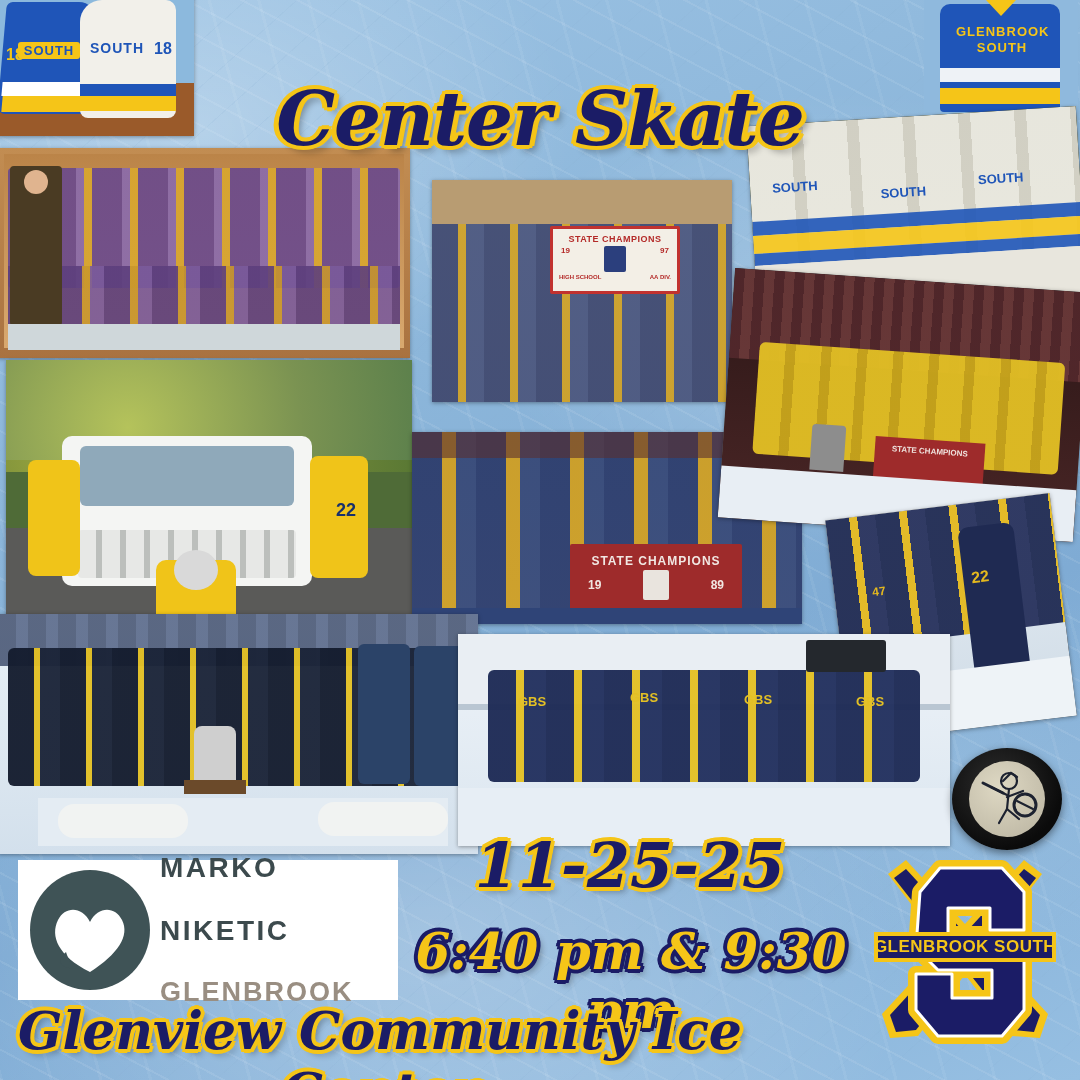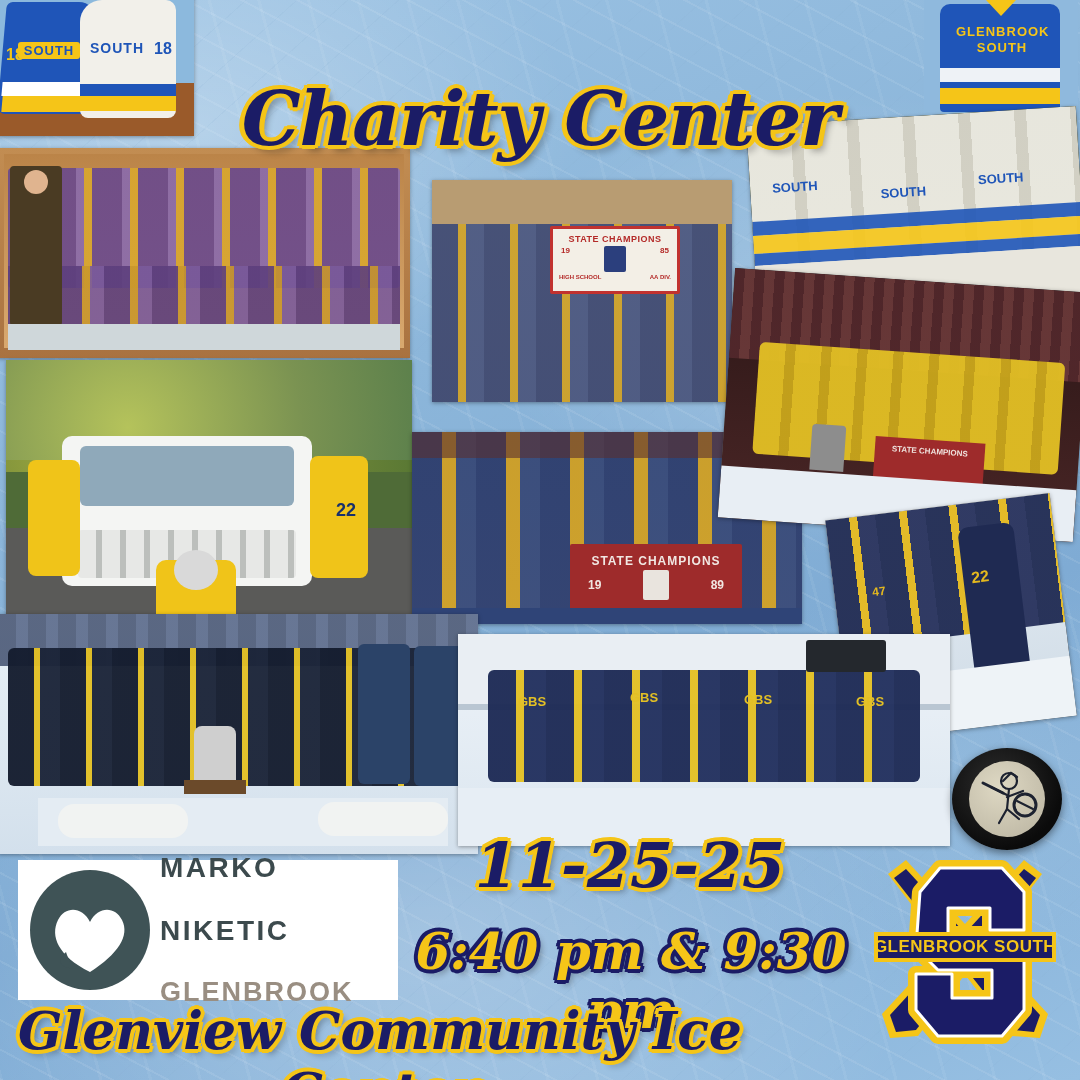--- a/index.html
+++ b/index.html
@@ -152,21 +152,21 @@
                   opacity:.93;"></div>
       <div style="position:absolute;left:0;top:0;right:0;height:44px;background:#b89c72;"></div>
       <div style="position:absolute;left:118px;top:46px;width:124px;height:62px;background:#f3efe6;
                   border:3px solid #c1322f;border-radius:2px;">
         <div style="font:bold 9px 'Liberation Sans',sans-serif;color:#b42a28;text-align:center;
                     margin-top:5px;letter-spacing:.5px;">STATE CHAMPIONS</div>
         <div style="font:bold 8px 'Liberation Sans',sans-serif;color:#b42a28;
                     display:flex;justify-content:space-between;padding:2px 8px;">
           <span>19</span>
             <span style="width:22px;height:26px;background:#2b3f7d;border-radius:2px;"></span>
-            <span>85</span>
+            <span>97</span>
         </div>
         <div style="font:bold 6px 'Liberation Sans',sans-serif;color:#b42a28;
                     display:flex;justify-content:space-between;padding:0 6px;">
           <span>HIGH SCHOOL</span>
             <span>AA DIV.</span>
           </div>
       </div>
     </div>
   </div>
 
@@ -270,21 +270,21 @@
                   border-radius:6px;opacity:.96;"></div>
       <div style="position:absolute;left:60px;top:60px;font:bold 13px 'Liberation Sans',sans-serif;color:#e3c024;">GBS</div>
       <div style="position:absolute;left:172px;top:56px;font:bold 13px 'Liberation Sans',sans-serif;color:#e3c024;">GBS</div>
       <div style="position:absolute;left:286px;top:58px;font:bold 13px 'Liberation Sans',sans-serif;color:#e3c024;">GBS</div>
       <div style="position:absolute;left:398px;top:60px;font:bold 13px 'Liberation Sans',sans-serif;color:#e3c024;">GBS</div>
       <div style="position:absolute;left:0;bottom:0;right:0;height:58px;background:#e7eef5;"></div>
       <div style="position:absolute;left:348px;top:6px;width:80px;height:32px;background:#24282d;border-radius:3px;"></div>
     </div>
   </div>
 
-  <div class="headline" id="title-l2">Charity Center</div>
+  <div class="headline" id="title-l2">Center Skate</div>
 
   <div class="navyOnGold" id="event-date">11-25-25</div>
 
   <div class="goldOnNavy" id="event-times">6:40 pm &amp; 9:30 pm</div>
 
   <div class="navyOnGold" id="venue">Glenview Community Ice Center</div>
 
   <div id="sponsor-card">
     <div id="sponsor-mark">
       <svg class="heart" viewBox="0 0 84 80">

